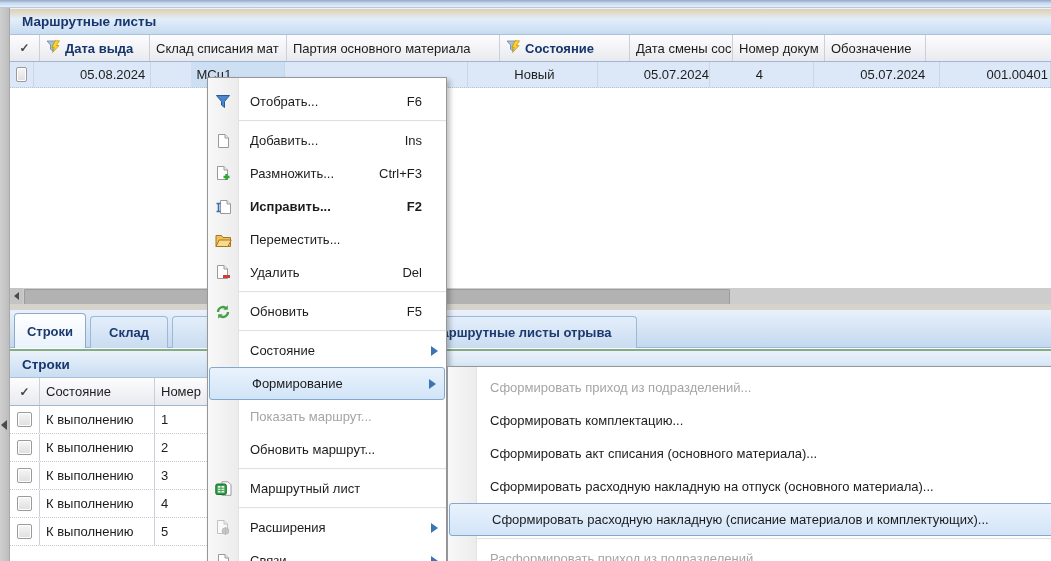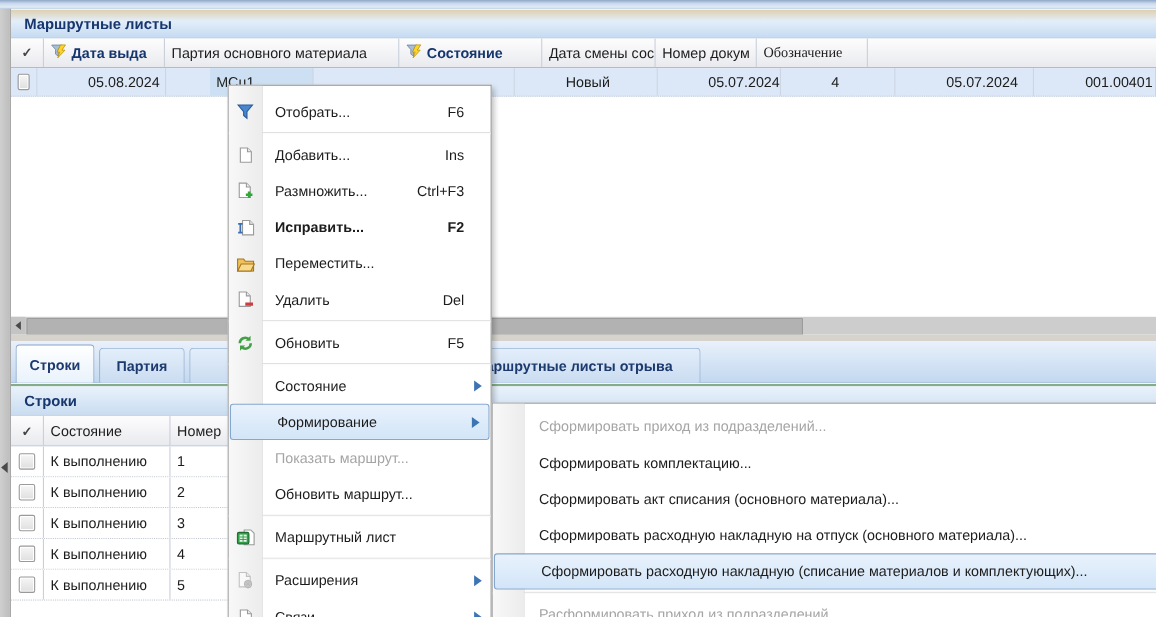--- a/index.html
+++ b/index.html
@@ -76,39 +76,42 @@
       </div>
     <div class="gcell" style="width:110px;">
       <span class="micon" style="position:static;margin-right:4px;">
         <svg width="15" height="13" viewBox="0 0 15 13">
             <path d="M1 1 h9 L7 5 v6 L4.5 9.2 V5 Z" fill="#a9bfd8" stroke="#6f87a3" stroke-width="0.8"></path>
             <path d="M9 0.8 h4.5 L10.3 5.6 h2.7 L6.5 12.6 8.4 7.4 H5.9 Z" fill="#ffd42a" stroke="#b99000" stroke-width="0.7"></path>
           </svg>
       </span>
       <span class="hfilter">Дата выда</span>
     </div>
+    <div class="gcell" style="width:137px;">
+        <span>Склад списания мат</span>
+      </div>
     <div class="gcell" style="width:213px;">
         <span>Партия основного материала</span>
       </div>
     <div class="gcell" style="width:130px;">
       <span class="micon" style="position:static;margin-right:4px;">
         <svg width="15" height="13" viewBox="0 0 15 13">
             <path d="M1 1 h9 L7 5 v6 L4.5 9.2 V5 Z" fill="#a9bfd8" stroke="#6f87a3" stroke-width="0.8"></path>
             <path d="M9 0.8 h4.5 L10.3 5.6 h2.7 L6.5 12.6 8.4 7.4 H5.9 Z" fill="#ffd42a" stroke="#b99000" stroke-width="0.7"></path>
           </svg>
       </span>
       <span class="hfilter">Состояние</span>
     </div>
     <div class="gcell" style="width:103px;">
         <span>Дата смены сос</span>
       </div>
     <div class="gcell" style="width:92px;align-items:center;">
         <span>Номер докум</span>
       </div>
-    <div class="gcell" style="width:101px;font-family:Liberation Serif, serif;">
+    <div class="gcell" style="width:101px;">
         <span>Обозначение</span>
       </div>
   </div>
 
   <div class="abs grow" style="left:10px;top:62px;width:1041px;height:26px;">
     <div class="gcell" style="width:30px;">
         <span class="checkbox"></span>
       </div>
     <div class="gcell" style="width:110px;">
         <span>05.08.2024</span>
@@ -145,21 +148,21 @@
     <div class="hs-thumb"></div>
   </div>
 
   <div class="abs gray-band" style="left:10px;top:304px;width:1041px;height:6px;"></div>
 
   <div class="abs tabbar" style="left:10px;top:310px;width:1041px;height:38px;">
     <div class="tab active" style="left:4px;top:3px;width:72px;height:35px;">
         <span>Строки</span>
       </div>
     <div class="tab" style="left:80px;top:6px;width:78px;height:32px;">
-        <span>Партия</span>
+        <span>Склад</span>
       </div>
     <div class="tab" style="left:162px;top:6px;width:110px;height:32px;">
         <span>Сер</span>
       </div>
     <div class="tab" style="left:395px;top:6px;width:232px;height:32px;">
         <span>Маршрутные листы отрыва</span>
       </div>
   </div>
 
   <div class="abs bpanel-head" style="left:10px;top:349px;width:1041px;height:29px;">

